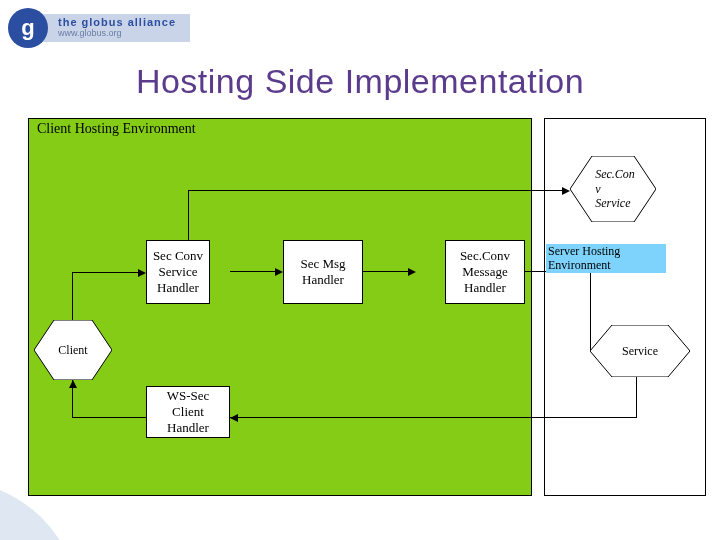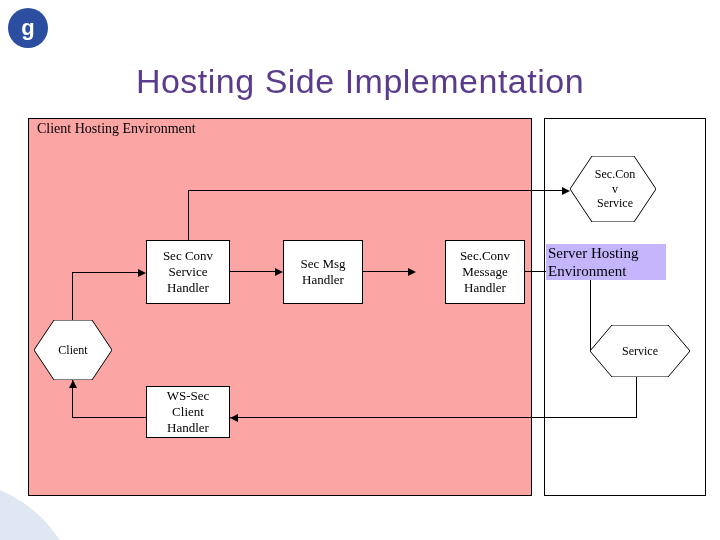--- a/index.html
+++ b/index.html
@@ -65,21 +65,21 @@
     font-family: Verdana, Arial, sans-serif;
     letter-spacing: 0.5px;
   }
   .client-env {
     position: absolute;
     left: 28px;
     top: 118px;
     width: 504px;
     height: 378px;
     border: 1px solid #000;
-    background: #fca5a5;
+    background: #84cc16;
   }
   .client-env-label {
     position: absolute;
     left: 8px;
     top: 2px;
     font-size: 14px;
   }
   .server-env {
     position: absolute;
     left: 544px;
@@ -87,24 +87,24 @@
     width: 162px;
     height: 378px;
     border: 1px solid #000;
     background: #fff;
   }
   .server-env-label {
     position: absolute;
     left: 546px;
     top: 244px;
     width: 120px;
-    font-size: 15px;
+    font-size: 12px;
     line-height: 1.2;
     z-index: 5;
-    background: #c4b5fd;
+    background: #7dd3fc;
     padding: 0 2px;
   }
   .box {
     position: absolute;
     border: 1px solid #000;
     background: #fff;
     font-size: 13px;
     text-align: center;
     display: flex;
     align-items: center;
@@ -144,49 +144,53 @@
   .ah-left  { border-top: 4px solid transparent; border-bottom: 4px solid transparent; border-right: 8px solid #000; }
   .ah-up    { border-left: 4px solid transparent; border-right: 4px solid transparent; border-bottom: 8px solid #000; }
 </style>
 </head>
 <body>
 
 <div class="bottom-arc"></div>
 
 <div class="logo-area">
   <div class="logo-circle">g</div>
+  <div class="logo-text">
+    <div class="main">the globus alliance</div>
+    <div class="sub">www.globus.org</div>
+  </div>
 </div>
 
 <div class="title">Hosting Side Implementation</div>
 
 <div class="client-env">
   <div class="client-env-label">Client Hosting Environment</div>
 </div>
 
 <div class="server-env"></div>
 <div class="server-env-label">Server Hosting Environment</div>
 
-<div class="box" style="left:146px; top:240px; width:84px; height:64px;">Sec Conv<br>Service<br>Handler</div>
+<div class="box" style="left:146px; top:240px; width:64px; height:64px;">Sec Conv<br>Service<br>Handler</div>
 <div class="box" style="left:283px; top:240px; width:80px; height:64px;">Sec Msg<br>Handler</div>
 <div class="box" style="left:416px; top:240px; width:80px; height:64px;margin-left:29px;">Sec.Conv<br>Message<br>Handler</div>
 
 <div class="box" style="left:146px; top:386px; width:84px; height:52px;">WS-Sec<br>Client<br>Handler</div>
 
 <div class="hex" style="left:34px; top:320px; width:78px; height:60px;">
   <svg width="78" height="60" viewBox="0 0 78 60">
       <polygon points="20,0 58,0 78,30 58,60 20,60 0,30" fill="#fff" stroke="#000" stroke-width="1"></polygon>
     </svg>
   <div class="hex-label">Client</div>
 </div>
 
 <div class="hex" style="left:570px; top:156px; width:86px; height:66px;">
   <svg width="86" height="66" viewBox="0 0 86 66">
       <polygon points="22,0 64,0 86,33 64,66 22,66 0,33" fill="#fff" stroke="#000" stroke-width="1"></polygon>
     </svg>
-  <div class="hex-label" style="font-size:12px; text-align:center; padding-left:14px;">Sec.Con<br>v<br>Service</div>
+  <div class="hex-label" style="font-size:12px; text-align:left; padding-left:14px;font-style:italic;">Sec.Con<br>v<br>Service</div>
 </div>
 
 <div class="hex" style="left:590px; top:325px; width:100px; height:52px;">
   <svg width="100" height="52" viewBox="0 0 100 52">
       <polygon points="22,0 78,0 100,26 78,52 22,52 0,26" fill="#fff" stroke="#000" stroke-width="1"></polygon>
     </svg>
   <div class="hex-label">Service</div>
 </div>
 
 <div class="arrow-line" style="left:230px; top:271px; width:46px; height:1px;"></div>

